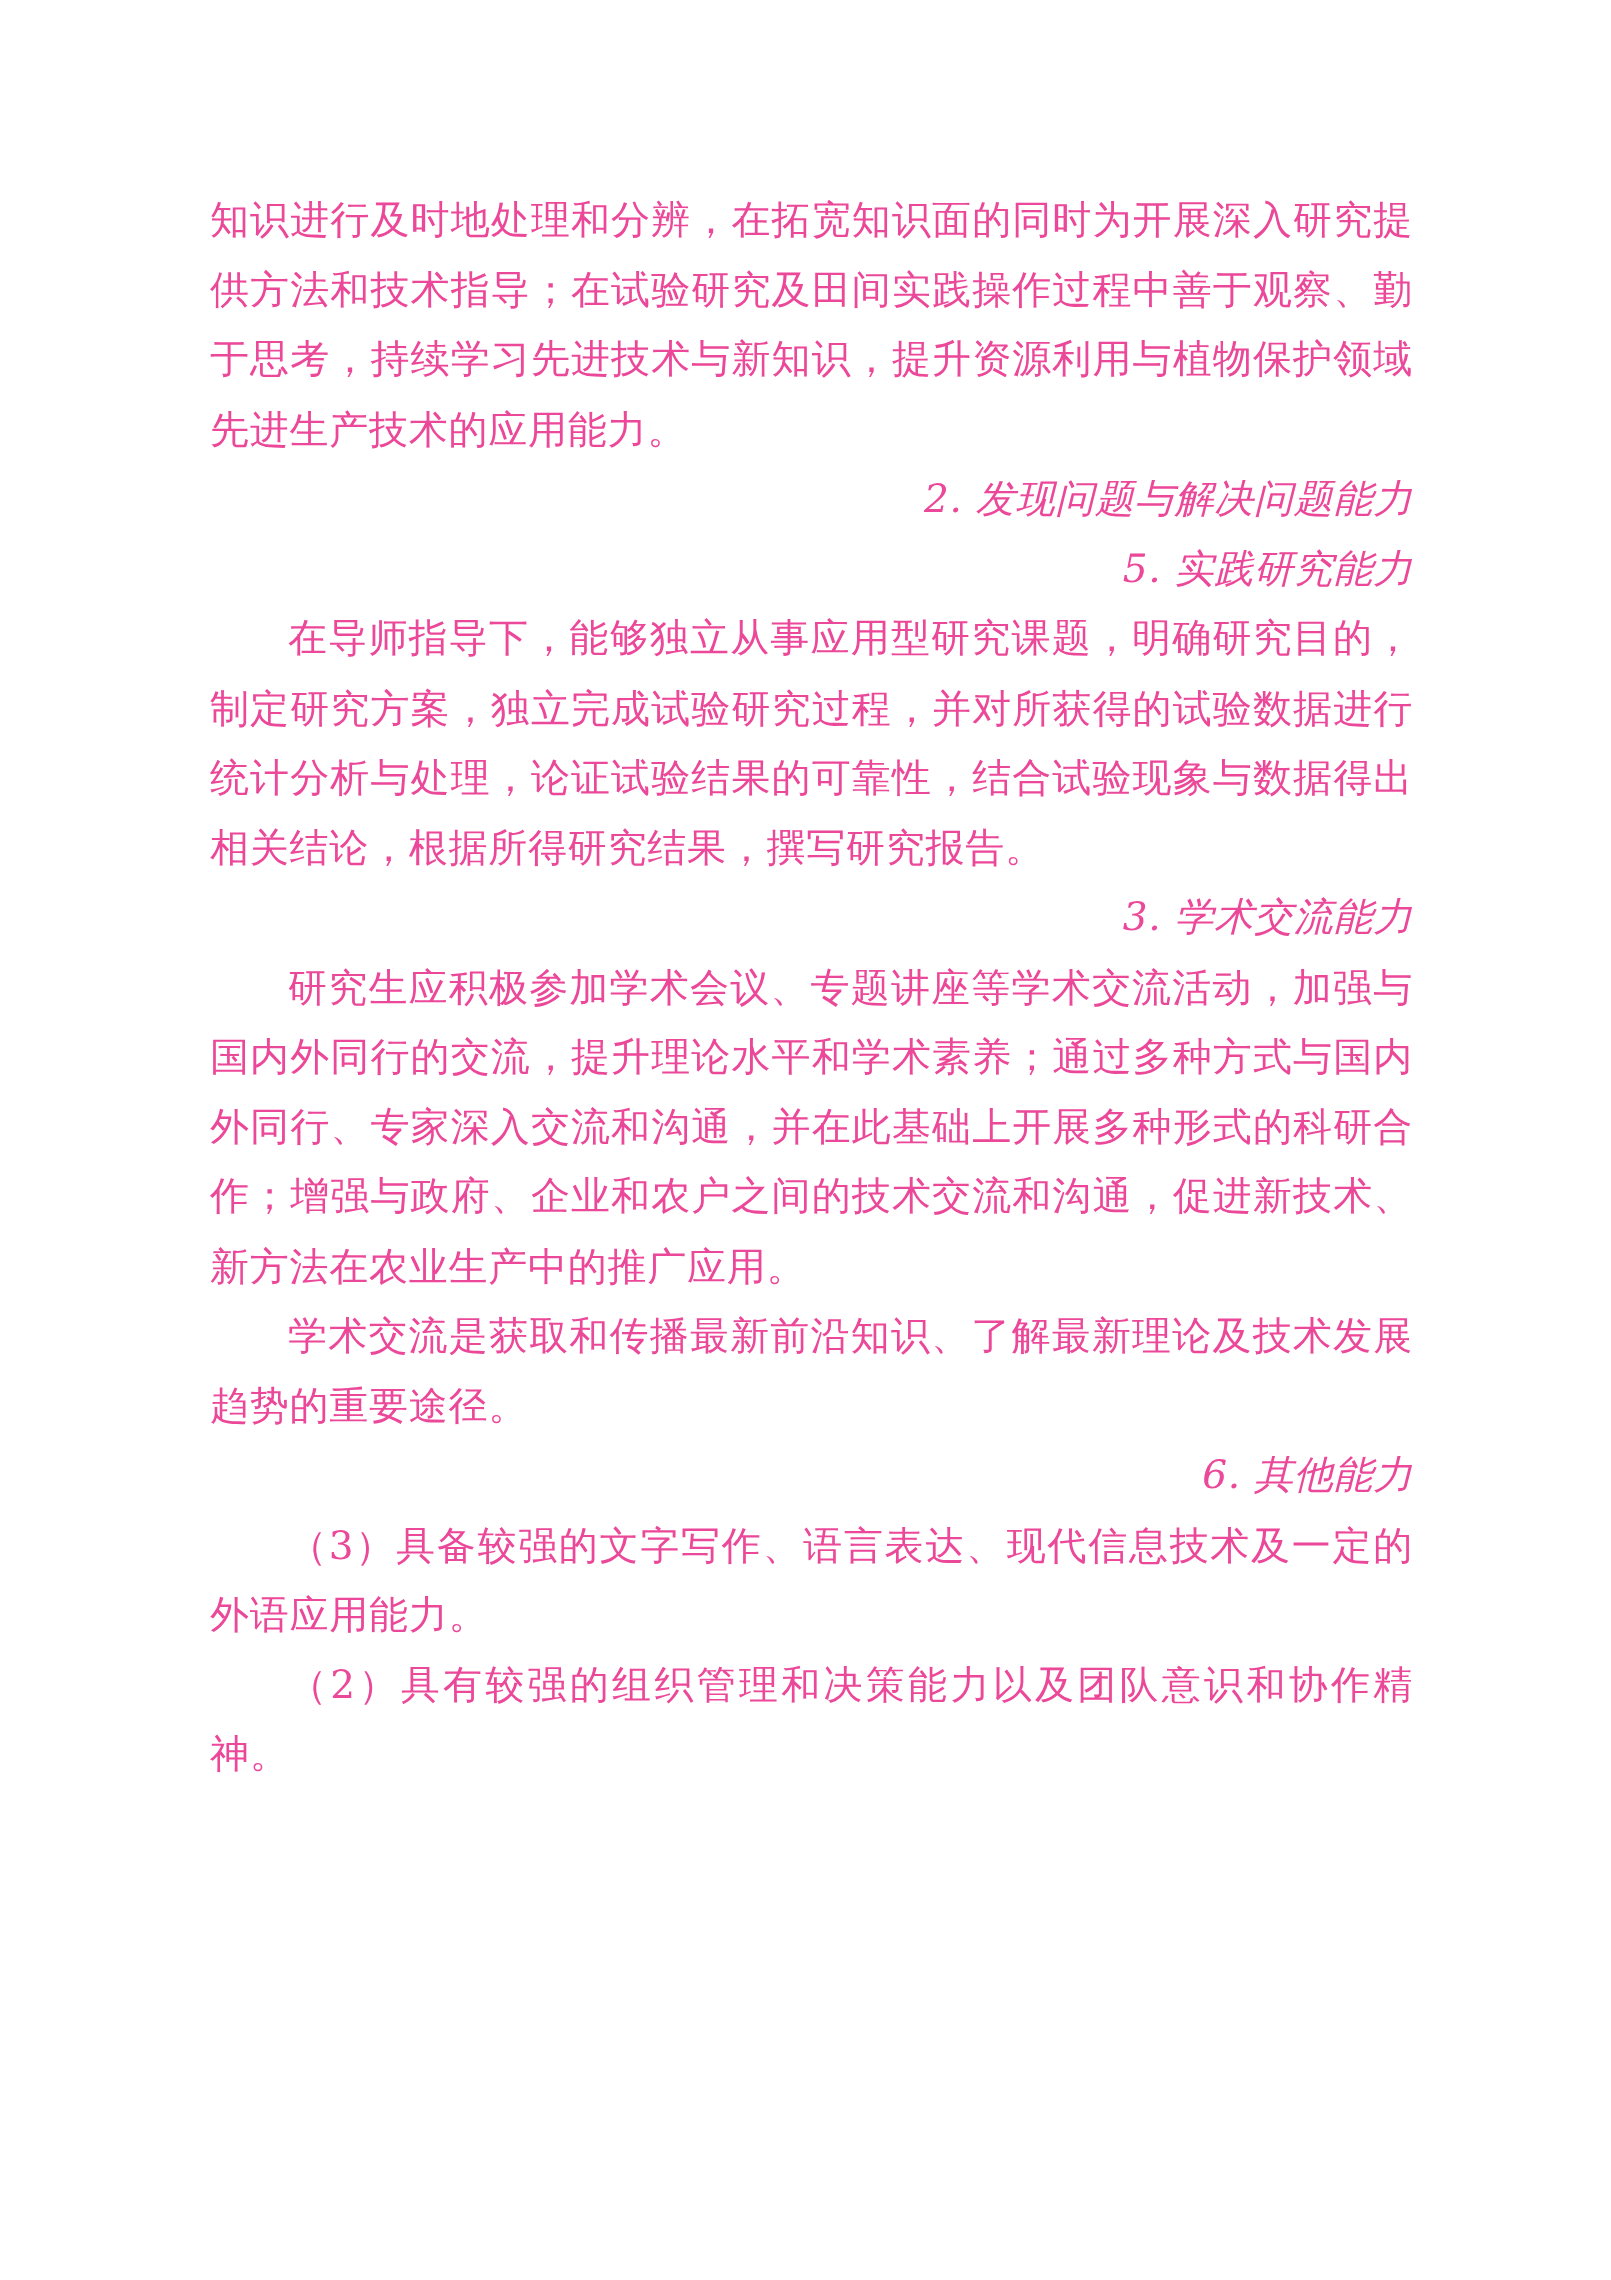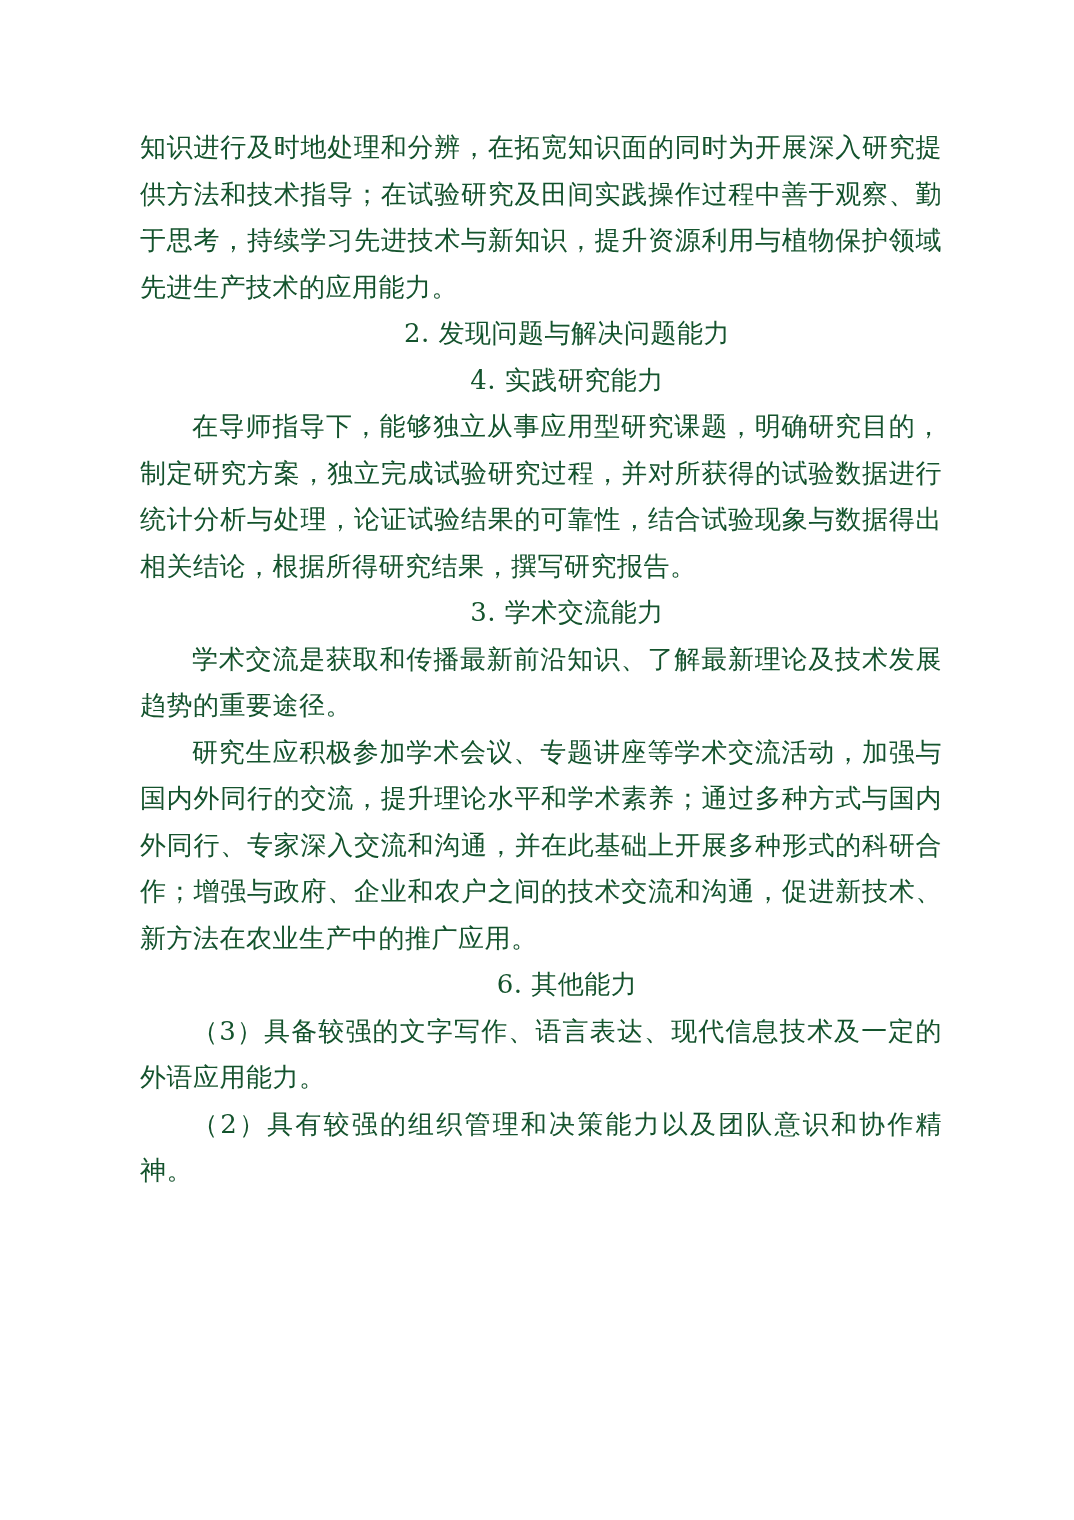--- a/index.html
+++ b/index.html
@@ -13,50 +13,51 @@
     height: 1520px;
     background: #ffffff;
     overflow: hidden;
     font-family: "DejaVu Serif", "Liberation Serif", serif;
   }
   .doc-body {
     position: absolute;
     left: 140px;
     top: 124px;
     width: 802px;
-    color: #14532d;
+    color: #ec4899;
     font-size: 26px;
     line-height: 46.5px;
     text-align: justify;
     letter-spacing: 0.5px;
   }
   .doc-body p {
     margin: 0;
     padding: 0;
   }
   .doc-body p.body {
     text-indent: 2em;
   }
   .doc-body p.continuation {
     text-indent: 0;
   }
   .doc-body p.heading {
     text-indent: 2em;
-    text-align: center;
+    text-align: right;
+    font-style: italic;
   }
 </style>
 </head>
 <body>
 
 <div class="page">
   <div class="doc-body">
       <p class="continuation">知识进行及时地处理和分辨，在拓宽知识面的同时为开展深入研究提供方法和技术指导；在试验研究及田间实践操作过程中善于观察、勤于思考，持续学习先进技术与新知识，提升资源利用与植物保护领域先进生产技术的应用能力。</p>
       <p class="heading">2. 发现问题与解决问题能力</p>
-      <p class="heading">4. 实践研究能力</p>
+      <p class="heading">5. 实践研究能力</p>
       <p class="body">在导师指导下，能够独立从事应用型研究课题，明确研究目的，制定研究方案，独立完成试验研究过程，并对所获得的试验数据进行统计分析与处理，论证试验结果的可靠性，结合试验现象与数据得出相关结论，根据所得研究结果，撰写研究报告。</p>
       <p class="heading">3. 学术交流能力</p>
+      <p class="body">研究生应积极参加学术会议、专题讲座等学术交流活动，加强与国内外同行的交流，提升理论水平和学术素养；通过多种方式与国内外同行、专家深入交流和沟通，并在此基础上开展多种形式的科研合作；增强与政府、企业和农户之间的技术交流和沟通，促进新技术、新方法在农业生产中的推广应用。</p>
       <p class="body">学术交流是获取和传播最新前沿知识、了解最新理论及技术发展趋势的重要途径。</p>
-      <p class="body">研究生应积极参加学术会议、专题讲座等学术交流活动，加强与国内外同行的交流，提升理论水平和学术素养；通过多种方式与国内外同行、专家深入交流和沟通，并在此基础上开展多种形式的科研合作；增强与政府、企业和农户之间的技术交流和沟通，促进新技术、新方法在农业生产中的推广应用。</p>
       <p class="heading">6. 其他能力</p>
       <p class="body">（3）具备较强的文字写作、语言表达、现代信息技术及一定的外语应用能力。</p>
       <p class="body">（2）具有较强的组织管理和决策能力以及团队意识和协作精神。</p>
     </div>
 </div>
 
 </body></html>

